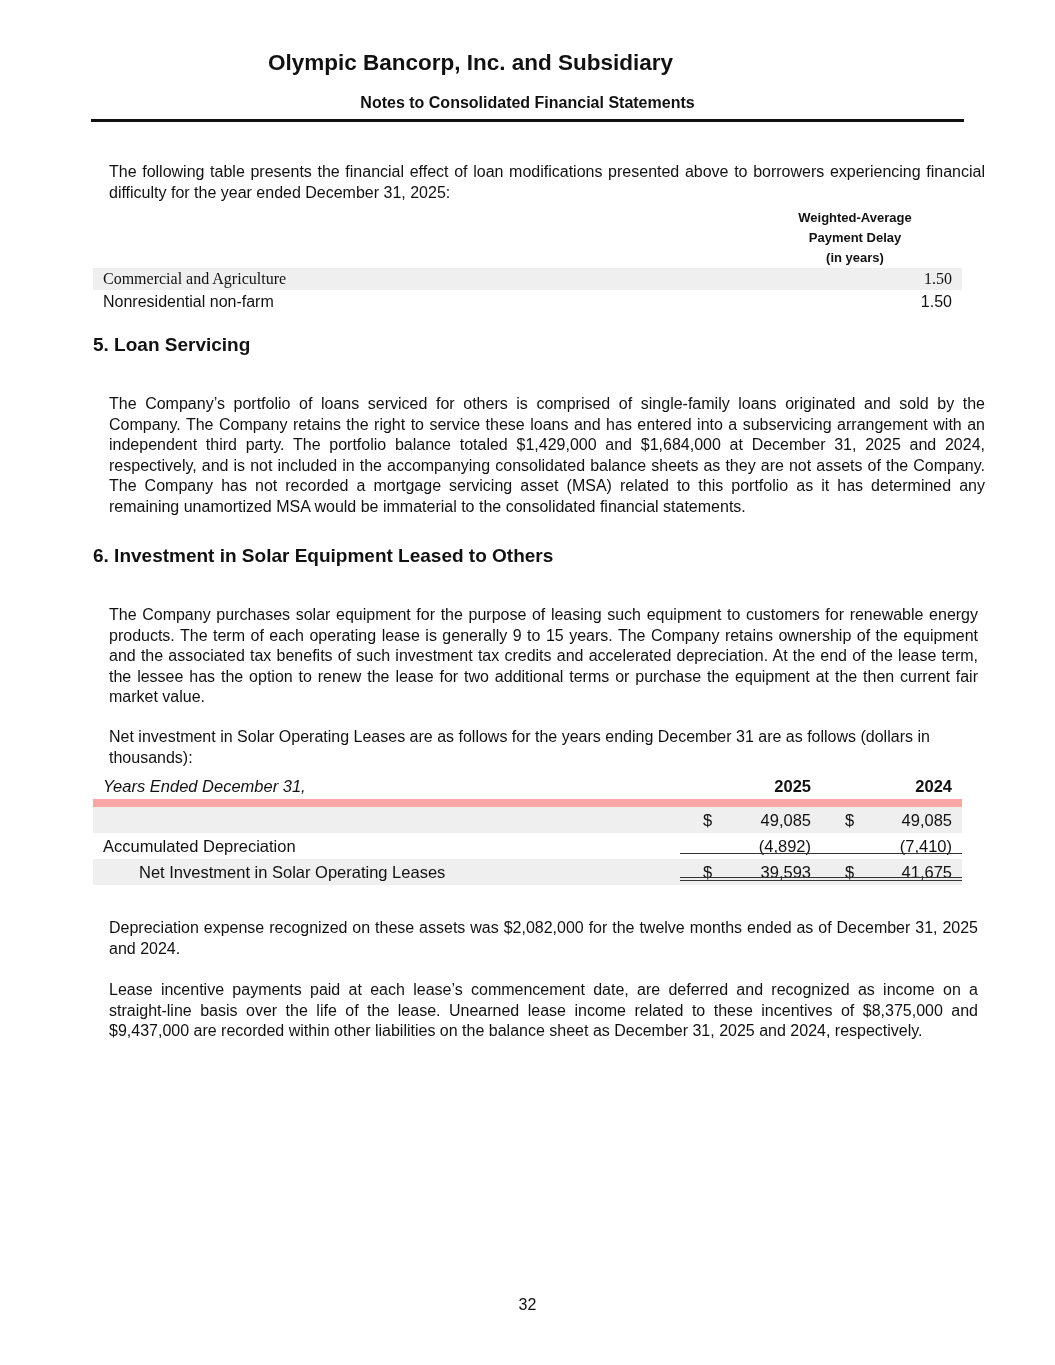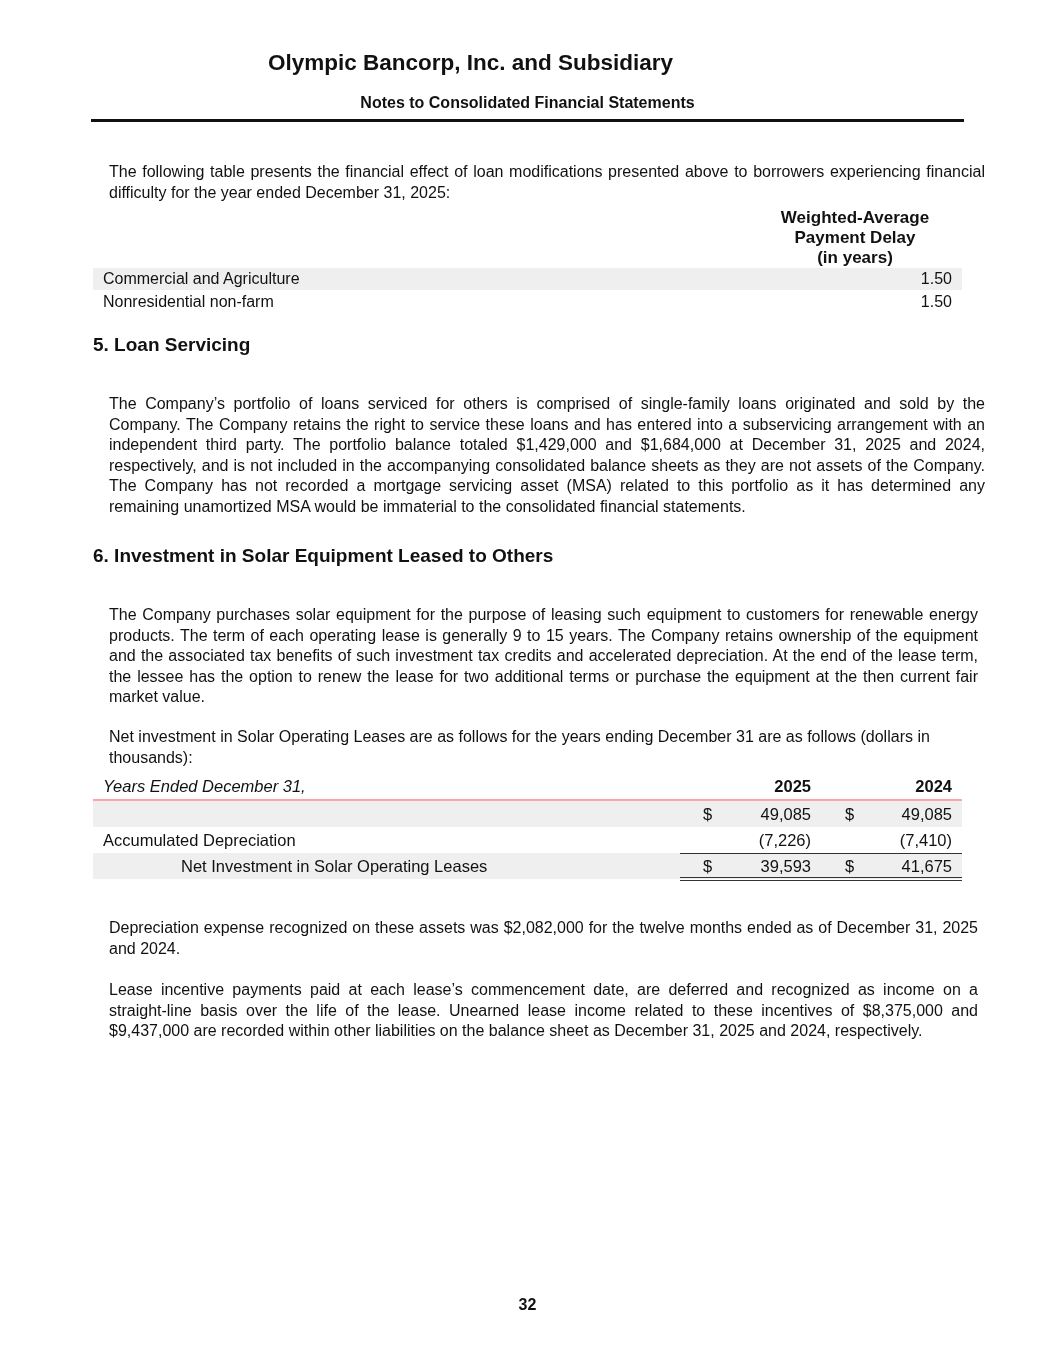--- a/index.html
+++ b/index.html
@@ -22,53 +22,53 @@
       position: absolute; left: 93px; width: 876px; font-size: 16px; line-height: 20.6px;
       text-align: justify; margin: 16px;
     }
     .para.last-left { text-align-last: left; }
     h2.sec {
       position: absolute; left: 93px; margin: 0; font-size: 19px; font-weight: bold;
     }
     
     .t1-head {
       position: absolute; left: 748px; width: 214px; top: 208px; text-align: center;
-      font-weight: bold; font-size: 17px; line-height: 20px;
+      font-weight: bold; font-size: 13px; line-height: 20px;
       border-bottom: 1px solid #555555; padding-bottom: 1px;
     }
     .t1-row {
       position: absolute; left: 93px; width: 869px; height: 22px; font-size: 16px;
       line-height: 22px;
     }
-    .t1-row.shaded { background: #efefef; }
+    .t1-row.shaded { background: #efefef; font-family: Liberation Serif, serif; }
     .t1-row .lbl { position: absolute; left: 10px; }
     .t1-row .val { position: absolute; right: 10px; }
     
     .t2 { position: absolute; left: 93px; width: 869px; top: 773px; font-size: 16.5px; }
     .t2-row { position: relative; height: 26px; line-height: 26px; }
     .t2-row.shaded { background: #efefef; }
     .t2-row .lbl { position: absolute; left: 10px; }
-    .t2-row .lbl.indent { left: 46px; margin-left: 42px; }
+    .t2-row .lbl.indent { left: 46px; }
     .t2-row .lbl.italic { font-style: italic; }
     .t2-row .cur1 { position: absolute; left: 610px; }
     .t2-row .v1 { position: absolute; right: 151px; }
     .t2-row .cur2 { position: absolute; left: 752px; }
     .t2-row .v2 { position: absolute; right: 10px; }
     .t2-row .bold { font-weight: bold; }
-    .t2-header { border-bottom: 2px solid #fca5a5; }
+    .t2-header { border-bottom: 8px solid #fca5a5; }
     .t2-rule-single {
       position: absolute; left: 587px; width: 282px; height: 1px; background: #333333;
     }
     .t2-rule-double {
       position: absolute; left: 587px; width: 282px; height: 4px;
       border-top: 1.5px solid #333333; border-bottom: 1.5px solid #333333; box-sizing: border-box;
     }
     .page-num {
       position: absolute; left: 0; width: 1055px; top: 1296px; text-align: center;
-      font-weight: bold; font-size: 16px;
+      font-weight: normal; font-size: 16px;
     }
   </style>
 </head>
 <body>
 
 <div>
   <div class="hdr-title">Olympic Bancorp, Inc. and Subsidiary</div>
   <div class="hdr-sub">Notes to Consolidated Financial Statements</div>
   <div class="hdr-rule"></div>
 </div>
@@ -105,21 +105,21 @@
     <span class="v2 bold">2024</span>
   </div>
   <div class="t2-row shaded">
     <span class="cur1">$</span>
     <span class="v1">49,085</span>
     <span class="cur2">$</span>
     <span class="v2">49,085</span>
   </div>
   <div class="t2-row">
     <span class="lbl">Accumulated Depreciation</span>
-    <span class="v1">(7,226)</span>
+    <span class="v1">(4,892)</span>
     <span class="v2">(7,410)</span>
   </div>
   <div class="t2-row shaded">
     <span class="lbl indent">Net Investment in Solar Operating Leases</span>
     <span class="cur1">$</span>
     <span class="v1">39,593</span>
     <span class="cur2">$</span>
     <span class="v2">41,675</span>
   </div>
   <div class="t2-rule-single" style="top:80px;"></div>

